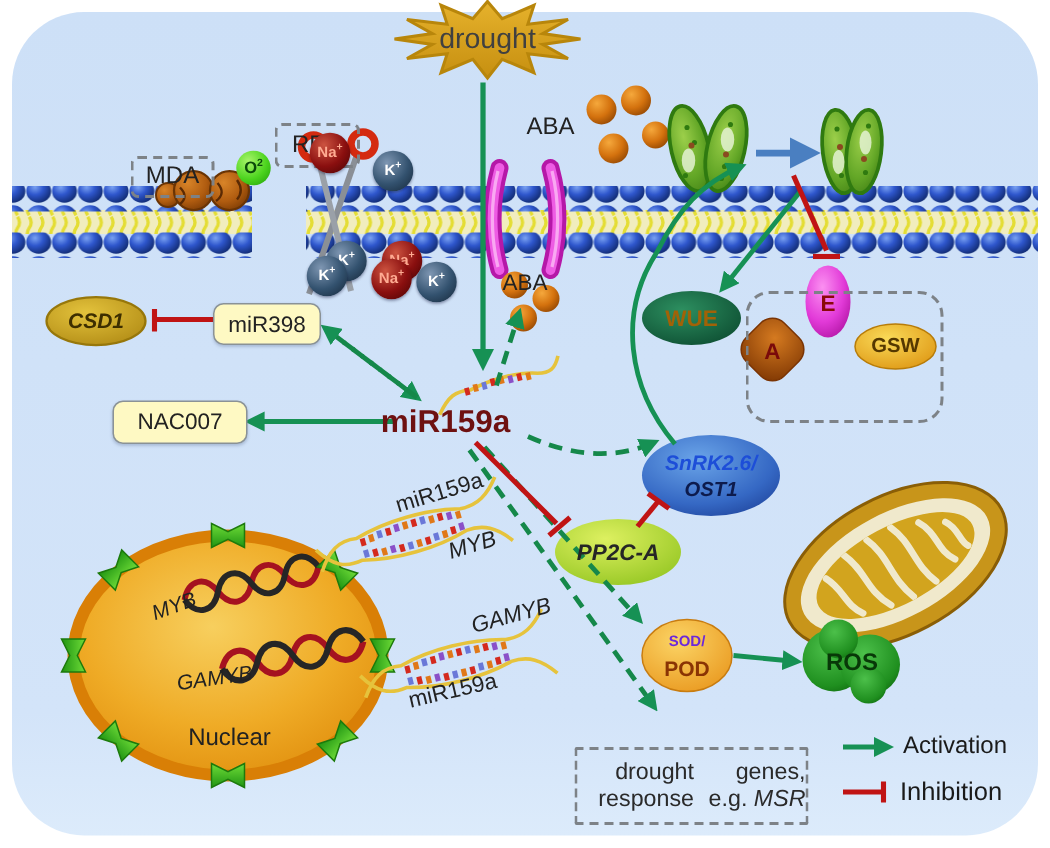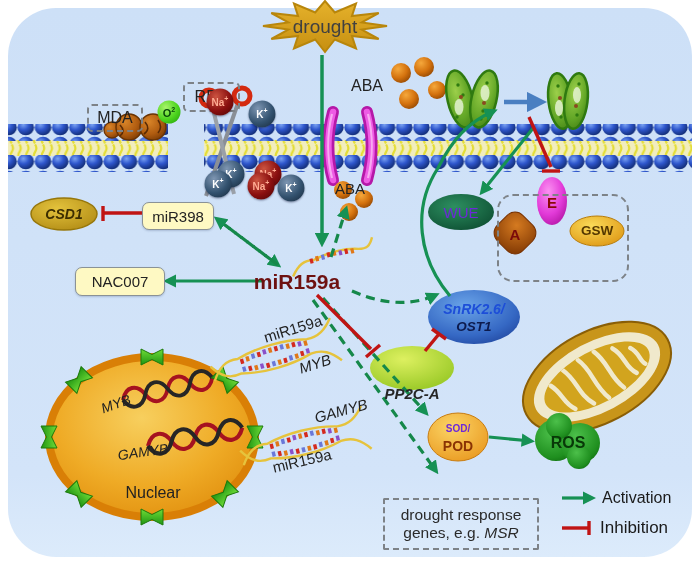--- a/index.html
+++ b/index.html
@@ -360,21 +360,21 @@
 <div class="dashedbox" style="left:183px;top:63px;width:53px;height:26px;">
   <span class="lbl" style="position:static;transform:none;font-size:16px;">REC</span>
 </div>
 <div class="solidbox" style="left:142px;top:202px;width:70px;height:26px;">
   <span style="font-size:15px;color:#222;">miR398</span>
 </div>
 <div class="solidbox" style="left:75px;top:267px;width:88px;height:27px;text-align:center;">
   <span style="font-size:15px;color:#222;">NAC007</span>
 </div>
 <div class="dashedbox" style="left:497px;top:175px;width:128px;height:84px;border-radius:16px;"></div>
-<div class="dashedbox" style="left:383px;top:479px;width:152px;height:48px;border-radius:2px;flex-direction:column;text-align:right;">
+<div class="dashedbox" style="left:383px;top:479px;width:152px;height:48px;border-radius:2px;flex-direction:row;text-align:right;">
   <div style="font-size:15.5px;color:#2a2a2a;">drought response</div>
   <div style="font-size:15.5px;color:#2a2a2a;">
     <span>genes, e.g. </span><span class="it">MSR</span>
   </div>
 </div>
 
 <div class="ion na" style="left:220px;top:102px;">
       <span><span>Na</span><sup>+</sup></span>
     </div>
 <div class="ion k" style="left:262px;top:114px;">
@@ -398,27 +398,27 @@
 
 <div class="o2" style="left:169px;top:112px;">
       <span><span>O</span><sup>2</sup></span>
     </div>
 
 <div class="lbl" style="left:325px;top:27px;font-size:19px;font-weight:normal;color:#404040;">drought</div>
 <div class="lbl" style="left:367px;top:86px;font-size:16px;">ABA</div>
 <div class="lbl" style="left:350px;top:189px;font-size:15px;">ABA</div>
 <div class="lbl it" style="left:64px;top:214px;font-size:14px;font-weight:bold;color:#3d2e00;">CSD1</div>
 <div class="lbl" style="left:297px;top:282px;font-size:21px;font-weight:bold;color:#6e1111;">miR159a</div>
-<div class="lbl" style="left:461px;top:213px;font-size:15px;font-weight:normal;color:#6d28d9;">WUE</div>
+<div class="lbl" style="left:461px;top:213px;font-size:15px;font-weight:bold;color:#a16207;">WUE</div>
 <div class="lbl" style="left:552px;top:203px;font-size:15px;font-weight:bold;color:#8a0808;">E</div>
 <div class="lbl" style="left:515px;top:235px;font-size:15px;font-weight:bold;color:#7a0a0a;">A</div>
 <div class="lbl" style="left:597px;top:231px;font-size:13.5px;font-weight:bold;color:#553800;">GSW</div>
 <div class="lbl it" style="left:474px;top:309px;font-size:14px;font-weight:600;color:#1d4ed8;">SnRK2.6/</div>
 <div class="lbl it" style="left:474px;top:327px;font-size:13.5px;font-weight:600;color:#0d1b4d;">OST1</div>
-<div class="lbl it" style="left:412px;top:369px;font-size:15px;font-weight:600;color:#262626;margin-top:25px;">PP2C-A</div>
+<div class="lbl it" style="left:412px;top:369px;font-size:15px;font-weight:600;color:#262626;">PP2C-A</div>
 <div class="lbl" style="left:458px;top:429px;font-size:10px;font-weight:600;color:#6d28d9;">SOD/</div>
 <div class="lbl" style="left:458px;top:446px;font-size:14px;font-weight:600;color:#8a3404;">POD</div>
 <div class="lbl" style="left:568px;top:443px;font-size:16px;font-weight:bold;color:#083808;">ROS</div>
 <div class="lbl" style="left:293px;top:329px;font-size:15px;transform:translate(-50%,-50%) rotate(-17deg);">miR159a</div>
 <div class="lbl it" style="left:315px;top:364px;font-size:15px;transform:translate(-50%,-50%) rotate(-17deg);">MYB</div>
 <div class="lbl it" style="left:341px;top:411px;font-size:15px;transform:translate(-50%,-50%) rotate(-15deg);">GAMYB</div>
 <div class="lbl" style="left:302px;top:461px;font-size:15px;transform:translate(-50%,-50%) rotate(-13deg);">miR159a</div>
 <div class="lbl it" style="left:116px;top:404px;font-size:14px;transform:translate(-50%,-50%) rotate(-20deg);">MYB</div>
 <div class="lbl it" style="left:143px;top:452px;font-size:14px;transform:translate(-50%,-50%) rotate(-8deg);">GAMYB</div>
 <div class="lbl" style="left:153px;top:493px;font-size:16px;">Nuclear</div>

